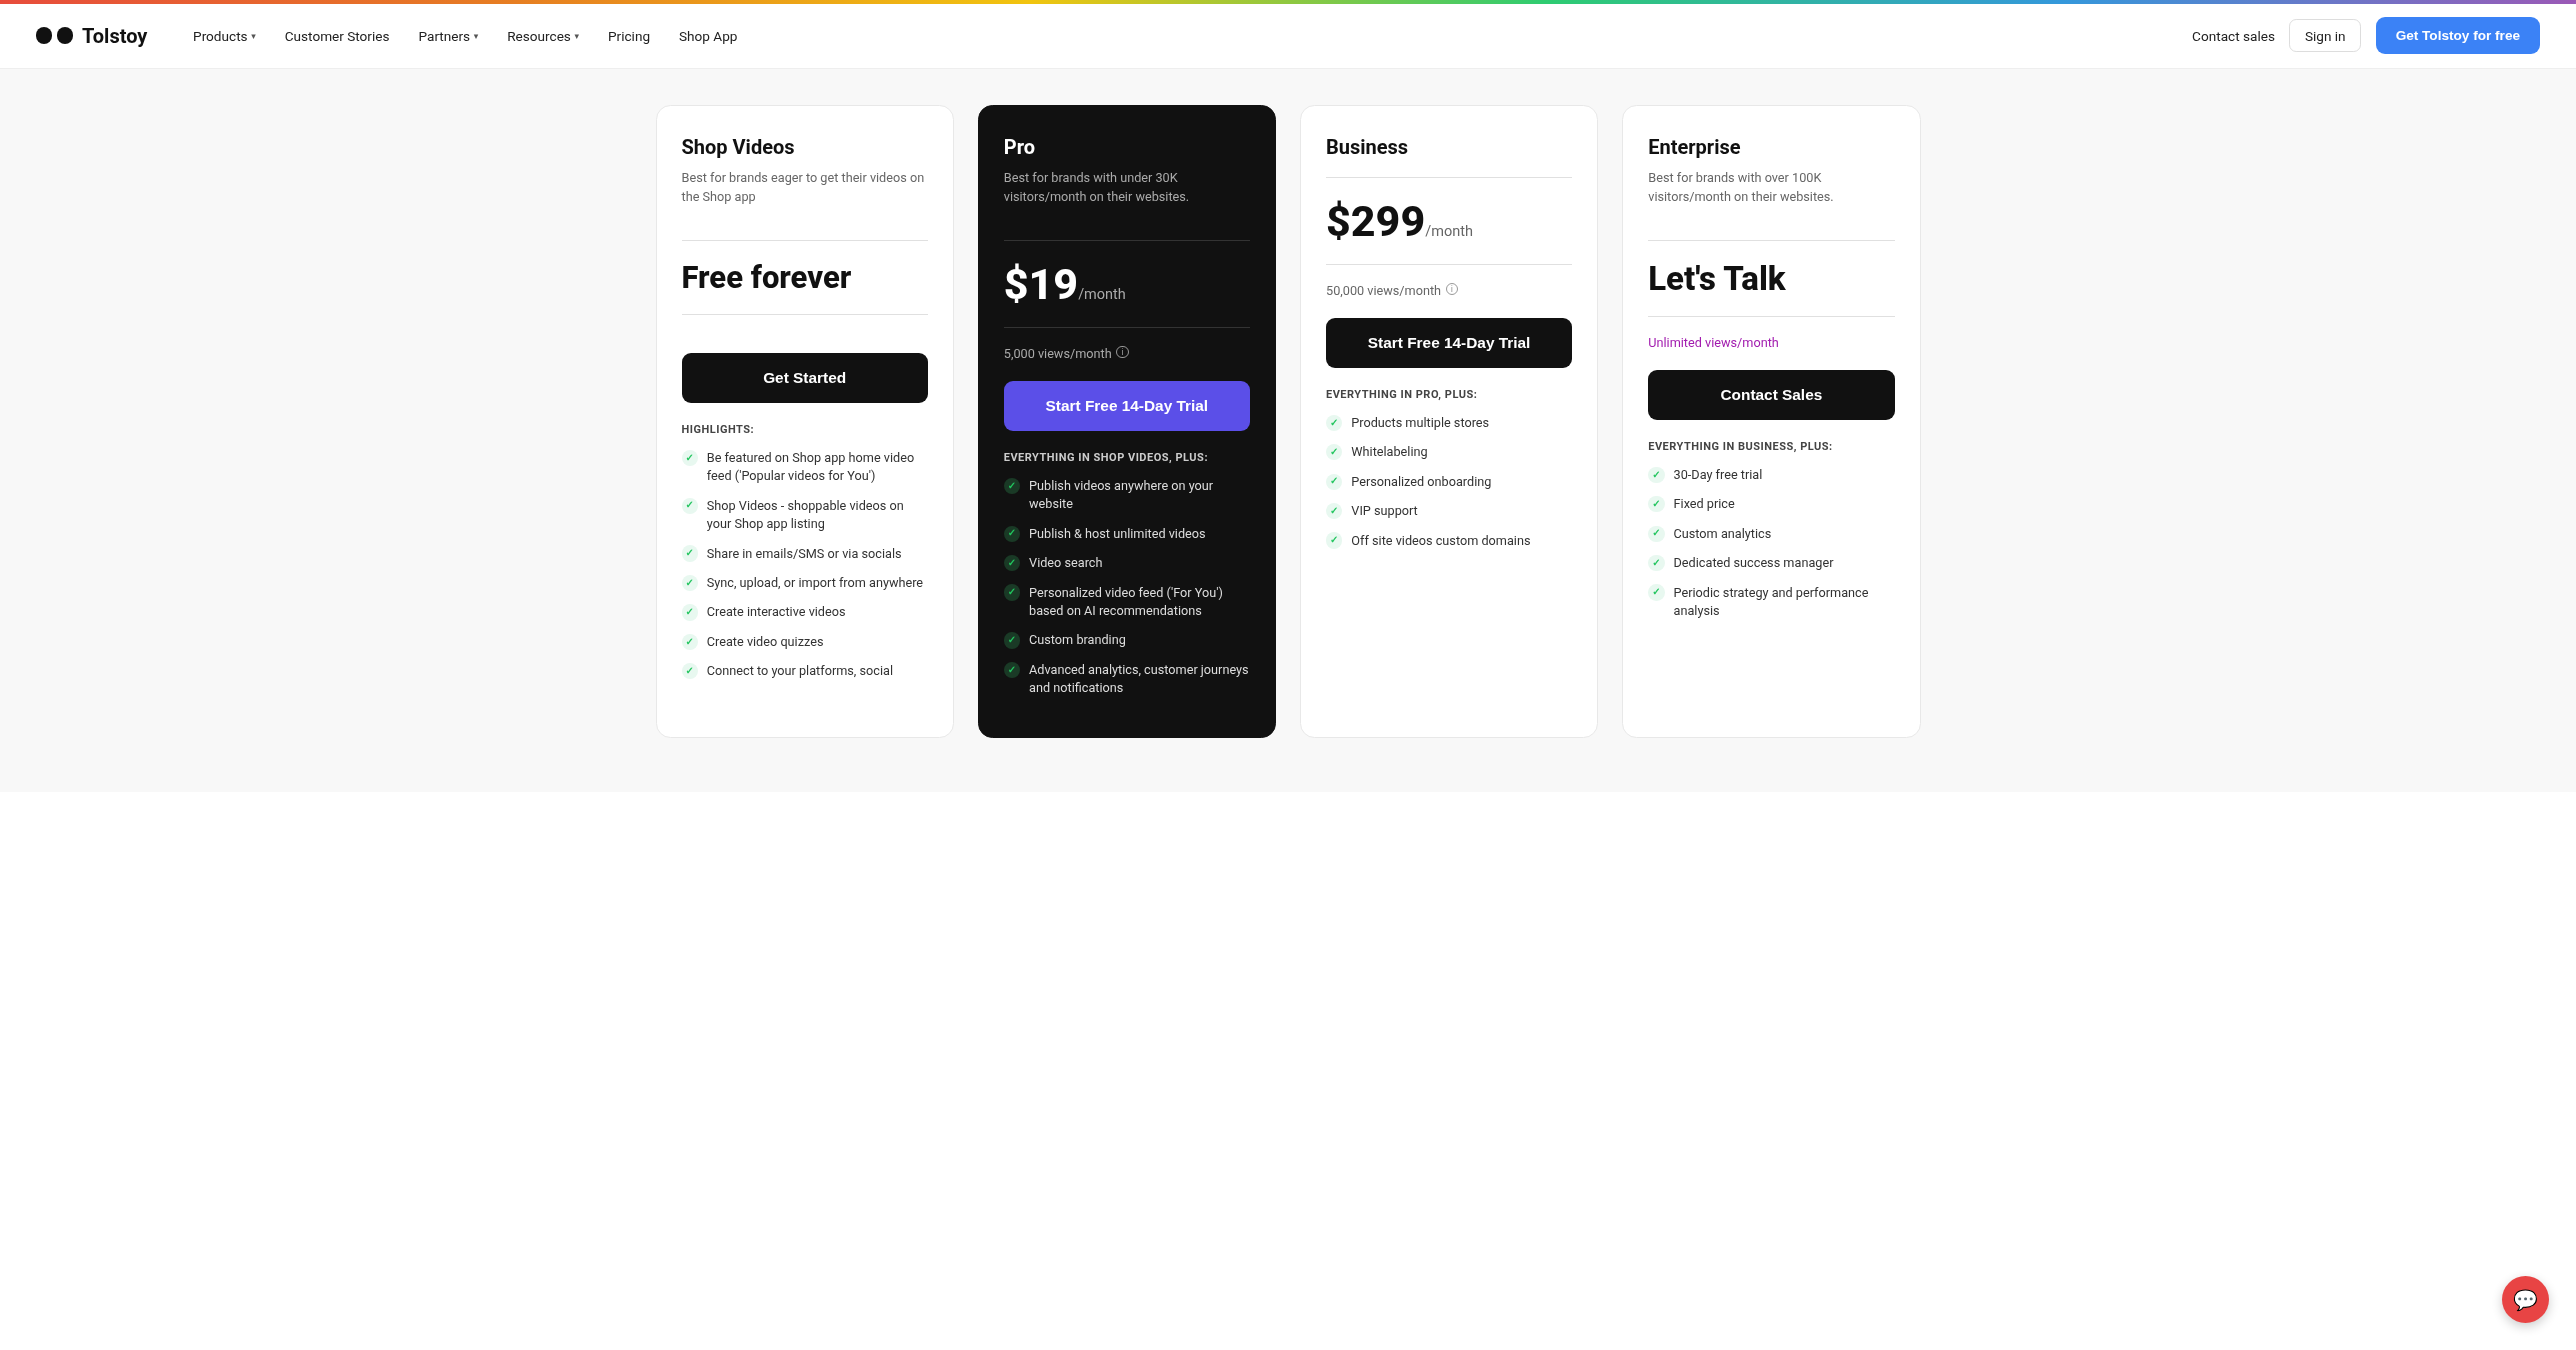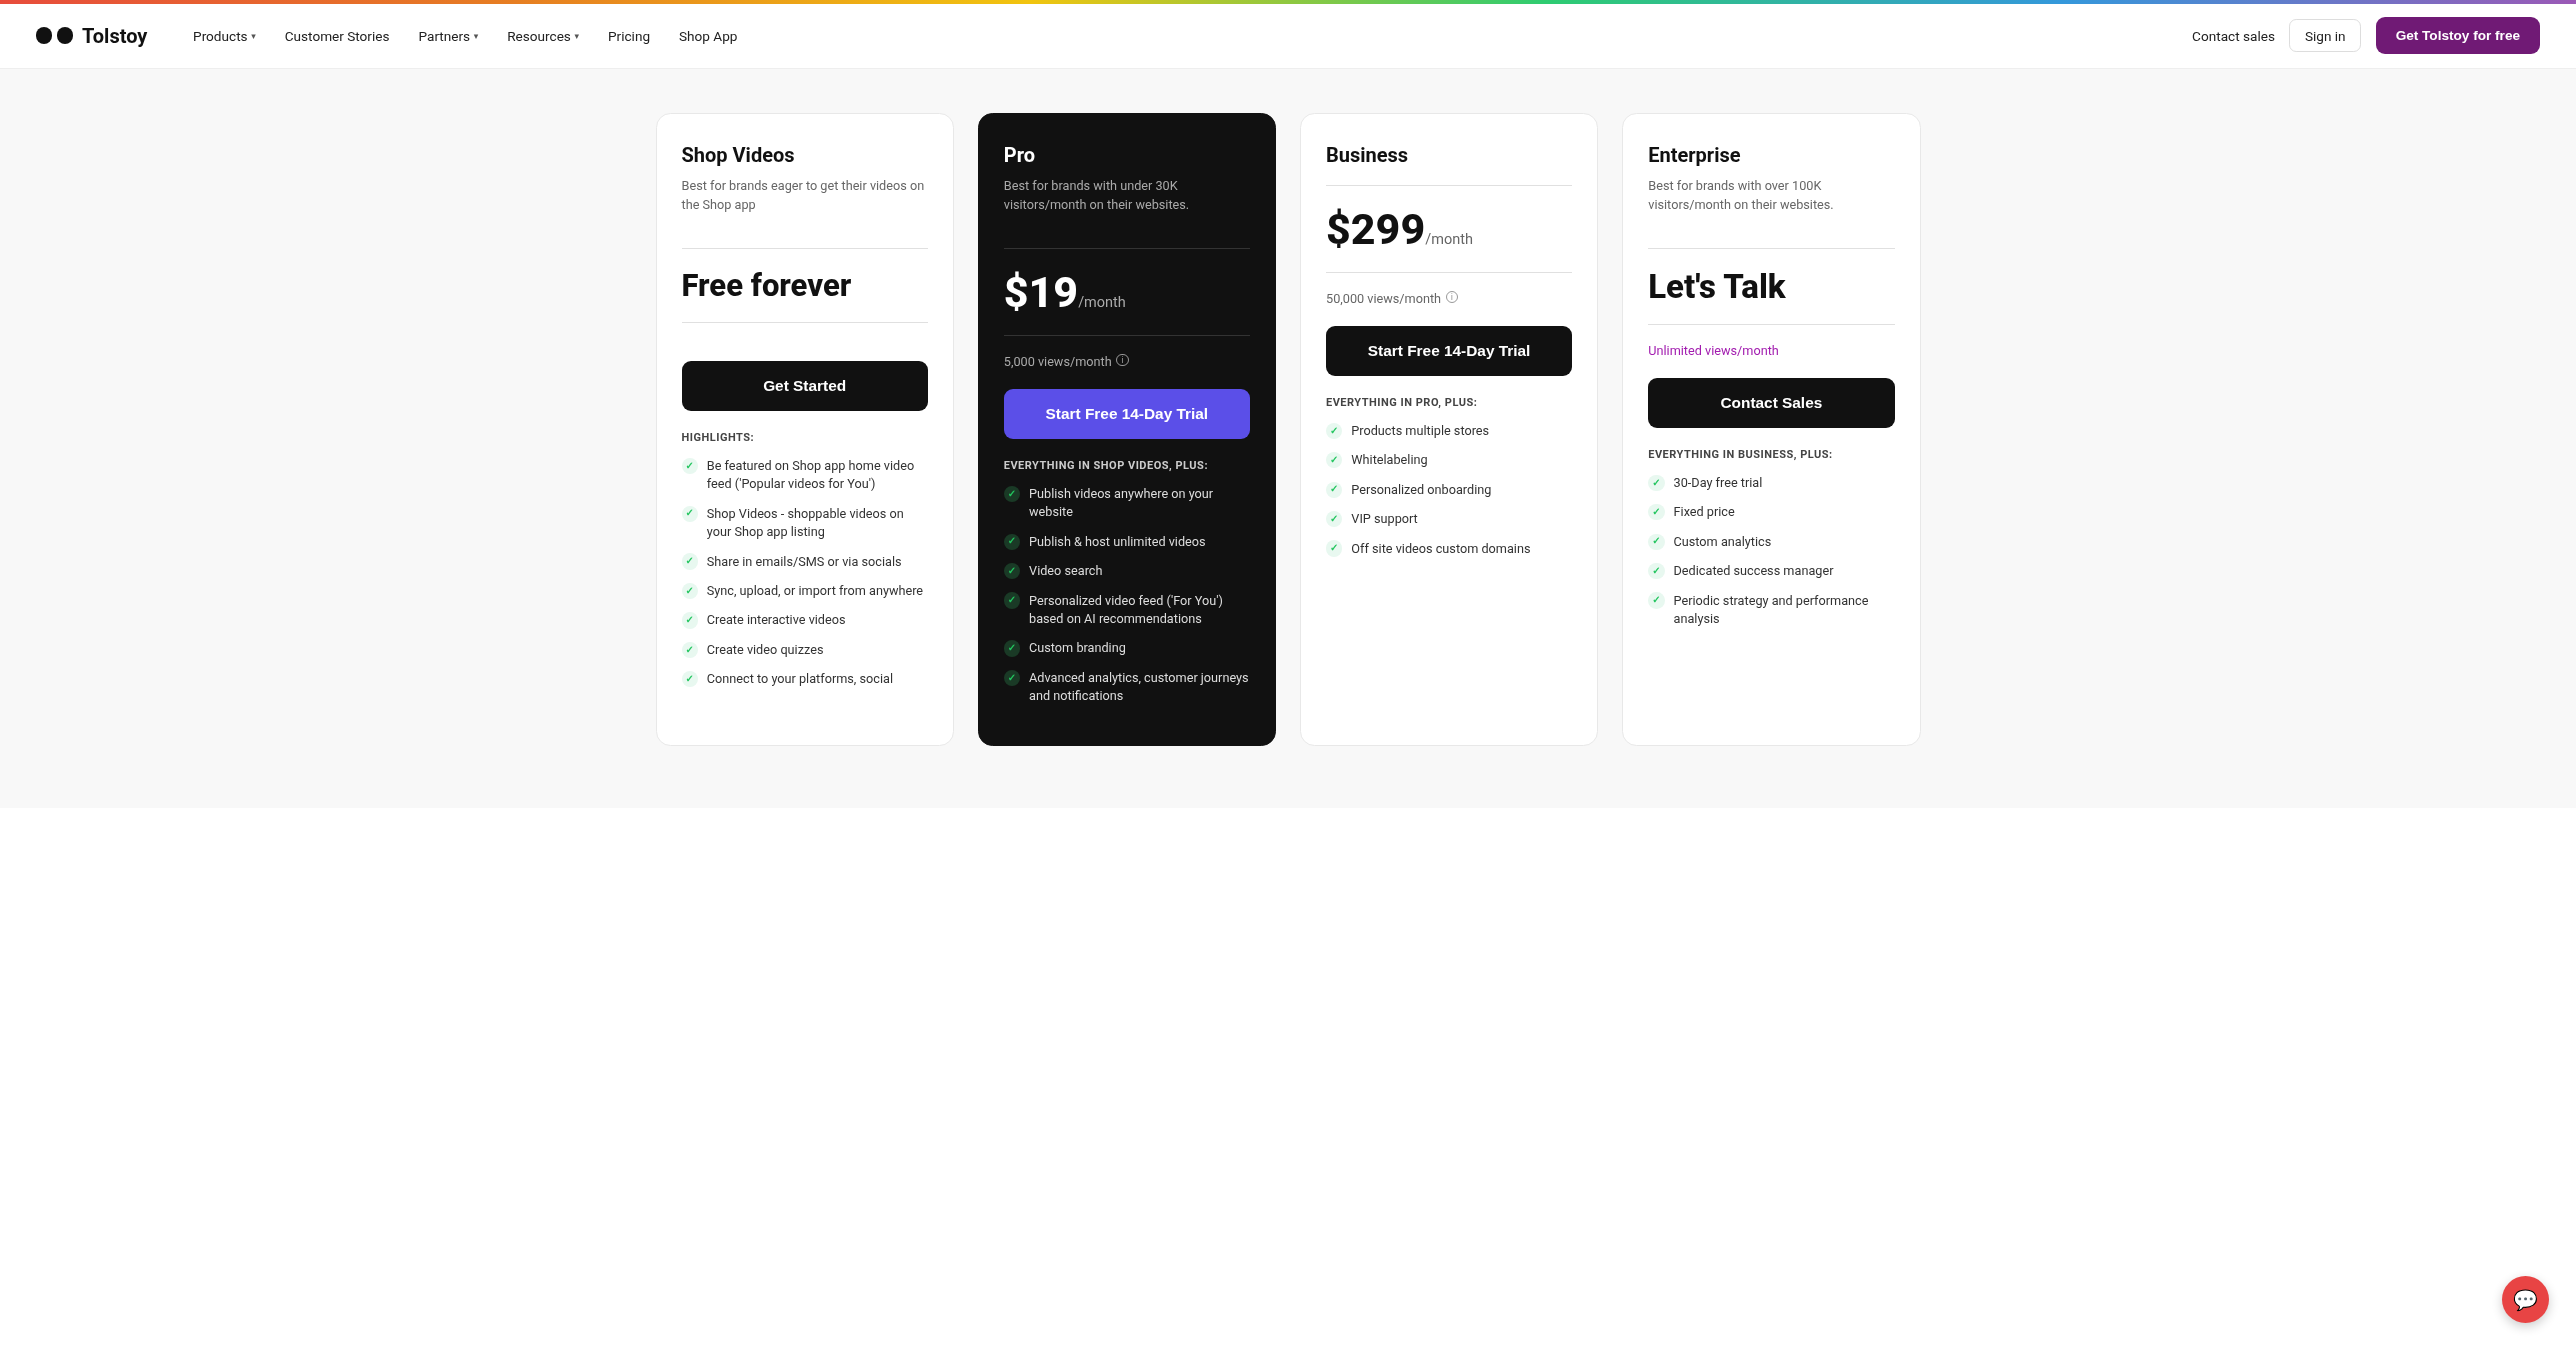--- a/index.html
+++ b/index.html
@@ -78,21 +78,21 @@
     .btn-signin {
       font-size: 13.6px;
       color: #222;
       cursor: pointer;
       white-space: nowrap;
       padding: 7.2px 14.5px;
       border: 0.9px solid #ddd;
       border-radius: 7.2px;
     }
     .btn-get-tolstoy {
-      background: #701a75;
+      background: #3b82f6;
       color: #fff;
       font-size: 13.6px;
       font-weight: 600;
       padding: 11px 20px;
       border-radius: 9px;
       cursor: pointer;
       white-space: nowrap;
       border: none;
     }
 
@@ -100,21 +100,21 @@
     .pricing-section {
       padding: 36px 27px 54px;
       background: #f8f8f8;
     }
 
     .plans-grid {
       display: grid;
       grid-template-columns: 1fr 1fr 1fr 1fr;
       gap: 24px;
       max-width: 1265px;
-      margin: 8px auto;
+      margin: 0 auto;
     }
 
     .plan-card {
       background: #fff;
       border-radius: 14.5px;
       padding: 29px 25px;
       border: 0.9px solid #e8e8e8;
       min-height: 633px;
     }
     .plan-card.dark {

